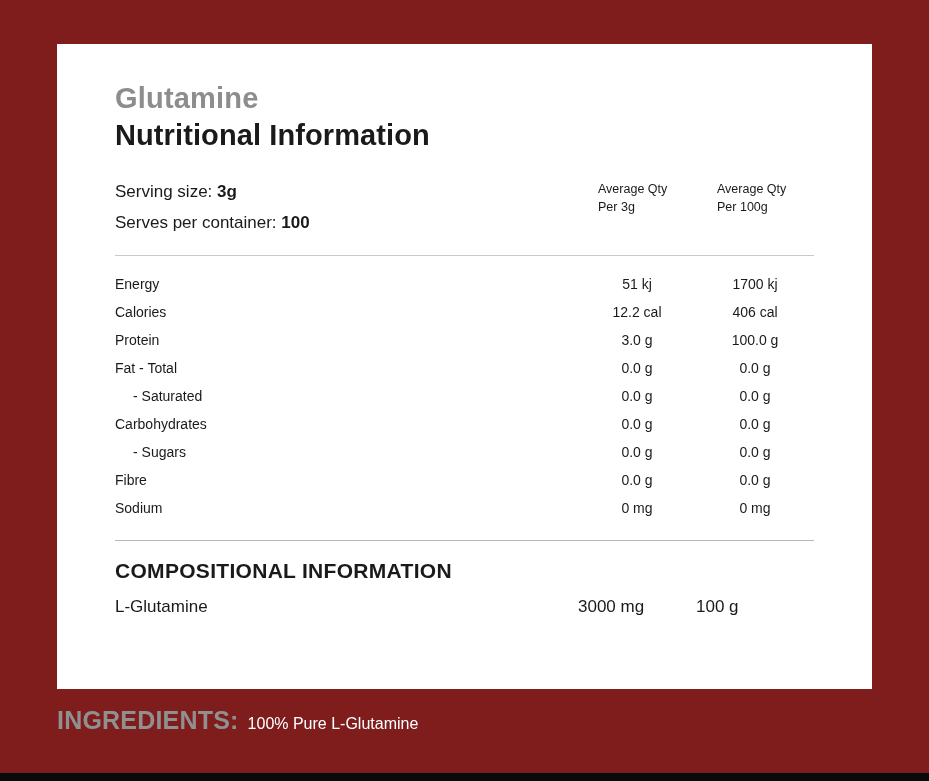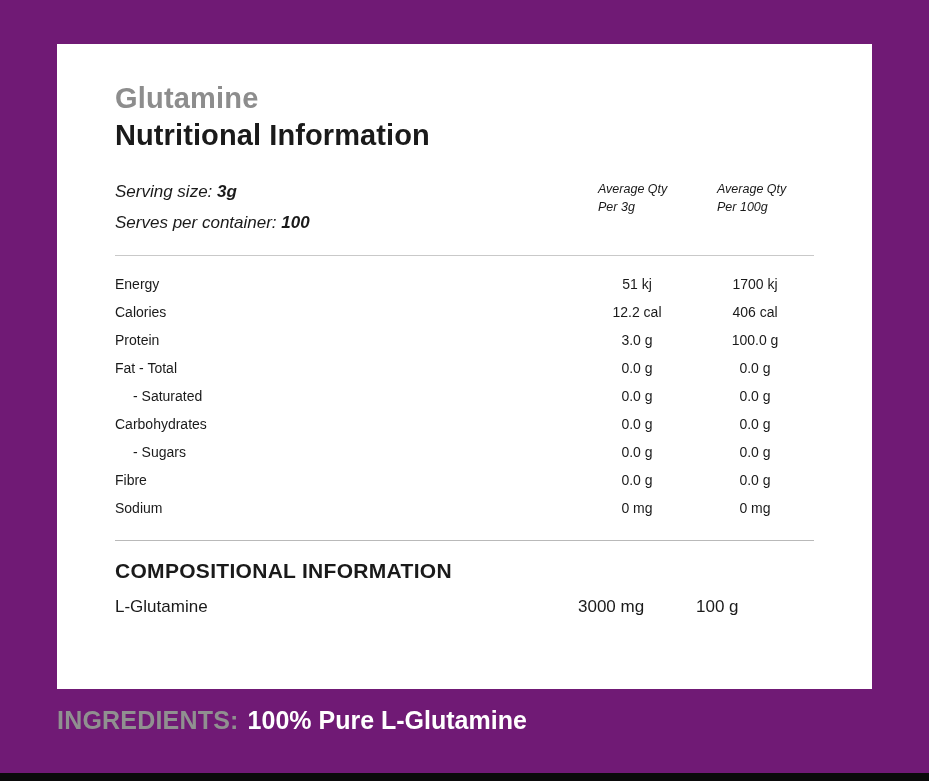--- a/index.html
+++ b/index.html
@@ -10,21 +10,21 @@
   body {
     width: 929px;
     height: 781px;
     font-family: "Liberation Sans", sans-serif;
     -webkit-font-smoothing: antialiased;
   }
   .page {
     position: relative;
     width: 929px;
     height: 773px;
-    background: #701a75;
+    background: #7f1d1d;
     box-sizing: border-box;
   }
   .panel {
     position: absolute;
     left: 57px;
     top: 44px;
     width: 815px;
     height: 645px;
     background: #ffffff;
     box-sizing: border-box;
@@ -41,21 +41,20 @@
   .title-main {
     font-size: 29px;
     font-weight: bold;
     color: #1a1a1a;
     letter-spacing: 0.1px;
     line-height: 1.0;
     margin: 0 0 26px 0;
   }
   .serving-block {
     position: relative;
-    font-style: italic;
   }
   .serving-line {
     font-size: 17px;
     color: #1a1a1a;
     line-height: 1.85;
     font-weight: normal;
   }
   .serving-line b {
     font-weight: bold;
   }
@@ -141,23 +140,23 @@
     align-items: baseline;
     gap: 9px;
   }
   .ingredients .ing-label {
     font-size: 25px;
     font-weight: bold;
     color: #909090;
     letter-spacing: 0.2px;
   }
   .ingredients .ing-value {
-    font-size: 25px;
+    font-size: 16px;
     color: #ffffff;
-    font-weight: bold;
+    font-weight: normal;
   }
 </style>
 </head>
 <body>
 
 <div class="page">
 
   <div class="panel">
 
     <div class="title-product">Glutamine</div>

